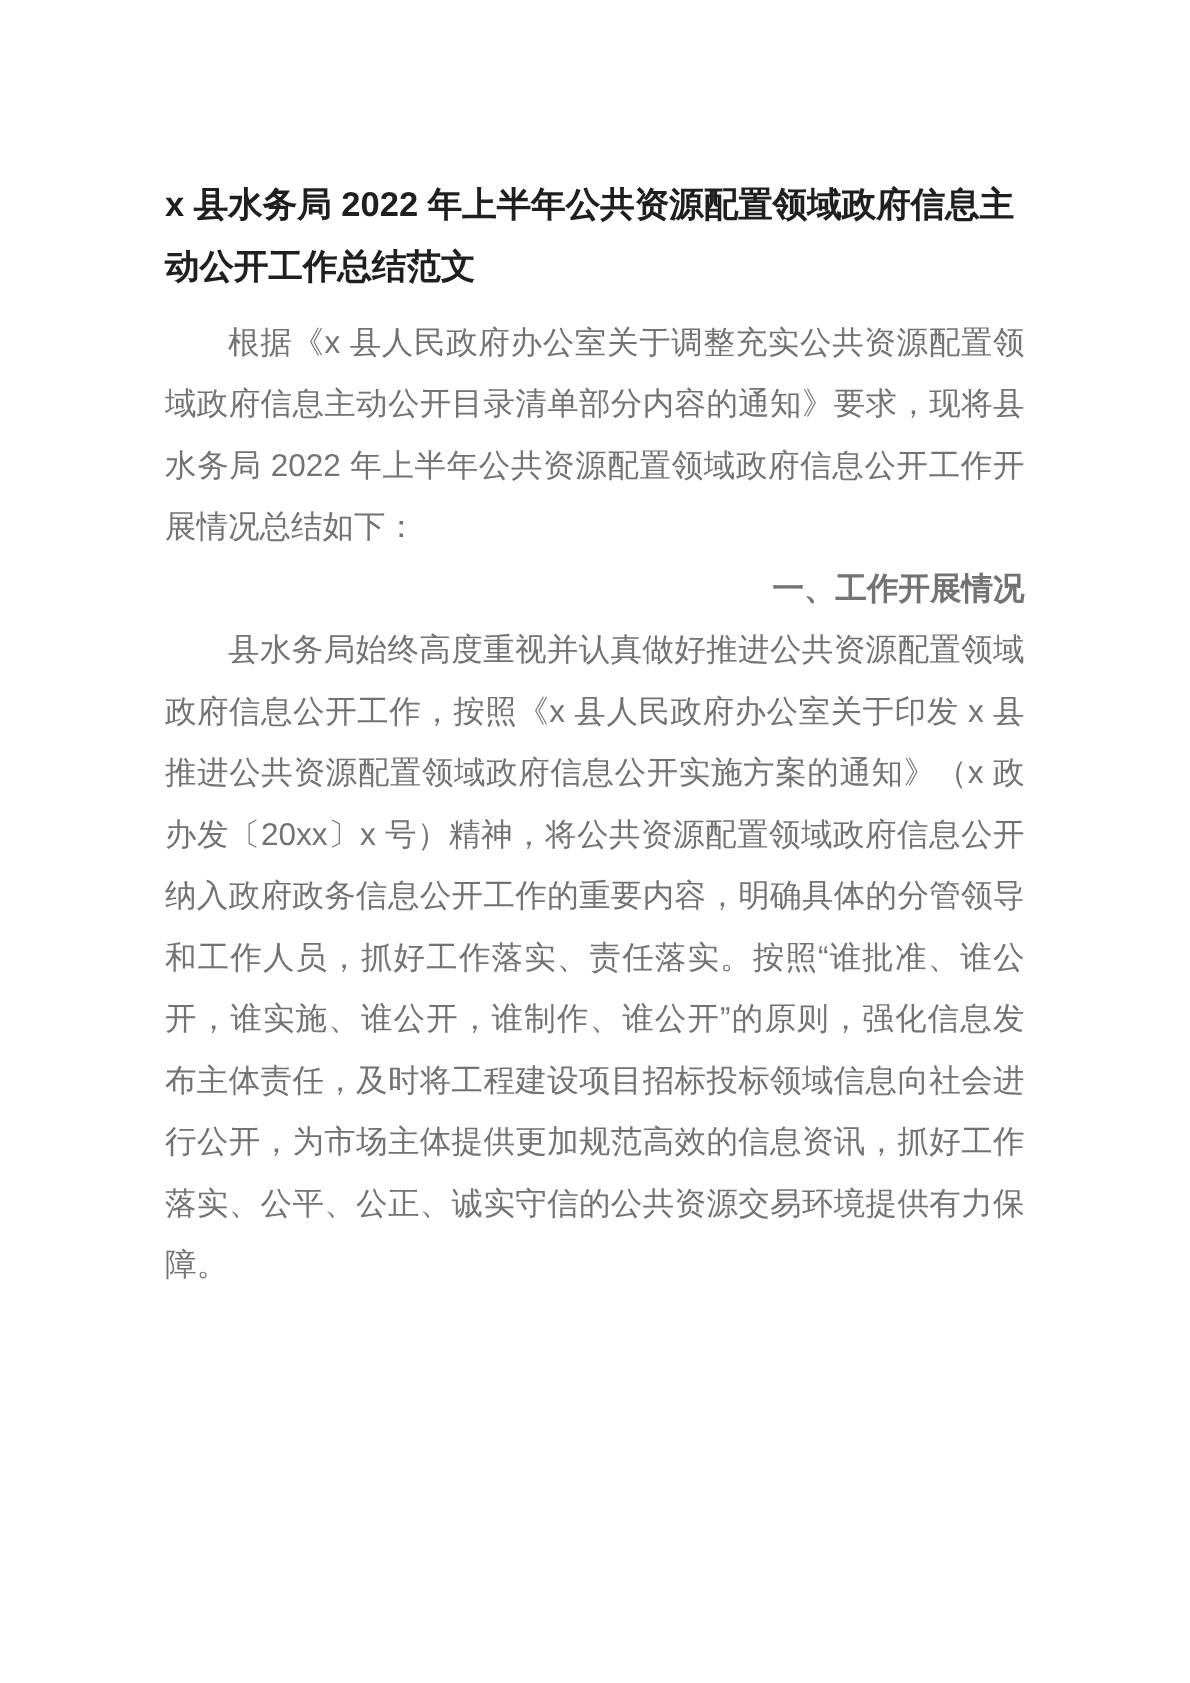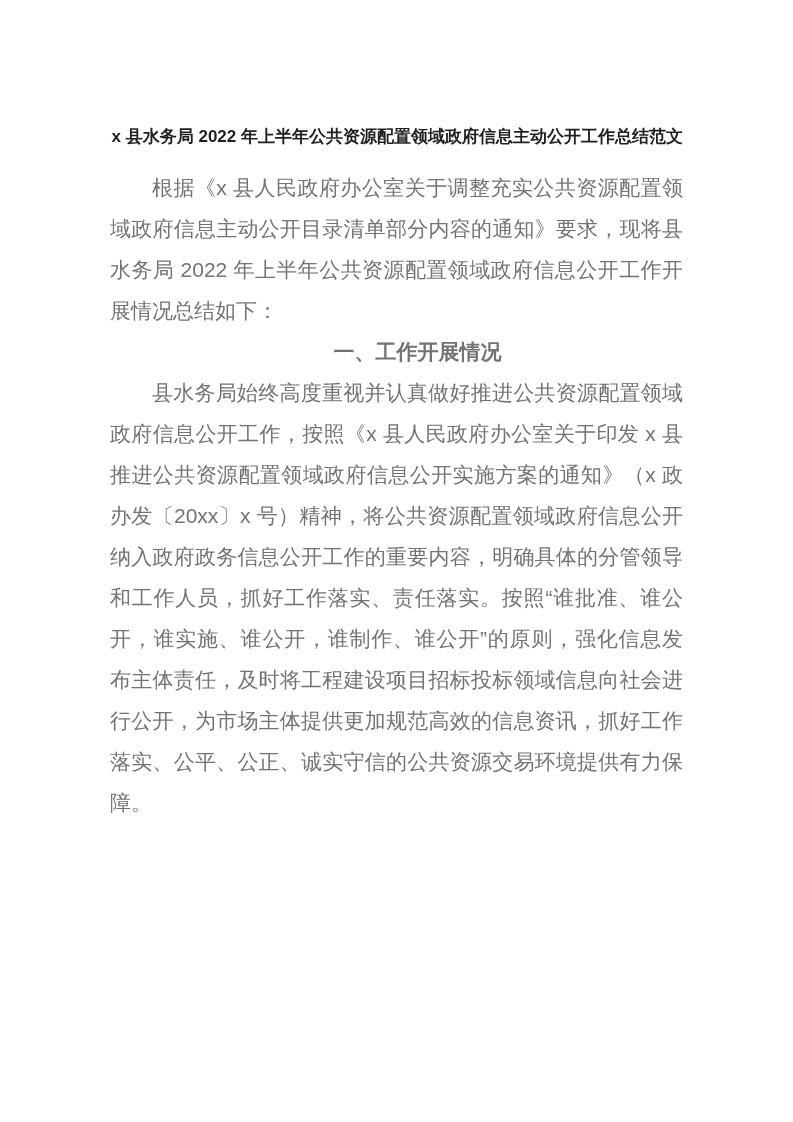--- a/index.html
+++ b/index.html
@@ -14,38 +14,38 @@
     background: #ffffff;
     box-sizing: border-box;
     padding: 116px 110px 0 110px;
     overflow: hidden;
     font-family: "Liberation Sans", sans-serif;
     color: #1f1f1f;
   }
   .doc-title {
     margin: 0 auto 10px auto;
     max-width: 575px;
-    font-size: 17px;
+    font-size: 23px;
     font-weight: bold;
     line-height: 41px;
-    text-align: right;
+    text-align: left;
     color: #1f1f1f;
   }
   .para {
     margin: 0;
     font-size: 21px;
     line-height: 41px;
     text-align: justify;
     text-indent: 2em;
     color: #737373;
     word-break: break-all;
   }
   .para.heading {
     font-weight: bold;
-    text-align: center;
+    text-align: right;
   }
 </style>
 </head>
 <body>
 
 <div class="page">
   <h1 class="doc-title">x 县水务局 2022 年上半年公共资源配置领域政府信息主动公开工作总结范文</h1>
 
   <p class="para">根据《x 县人民政府办公室关于调整充实公共资源配置领域政府信息主动公开目录清单部分内容的通知》要求，现将县水务局 2022 年上半年公共资源配置领域政府信息公开工作开展情况总结如下：</p>
 

